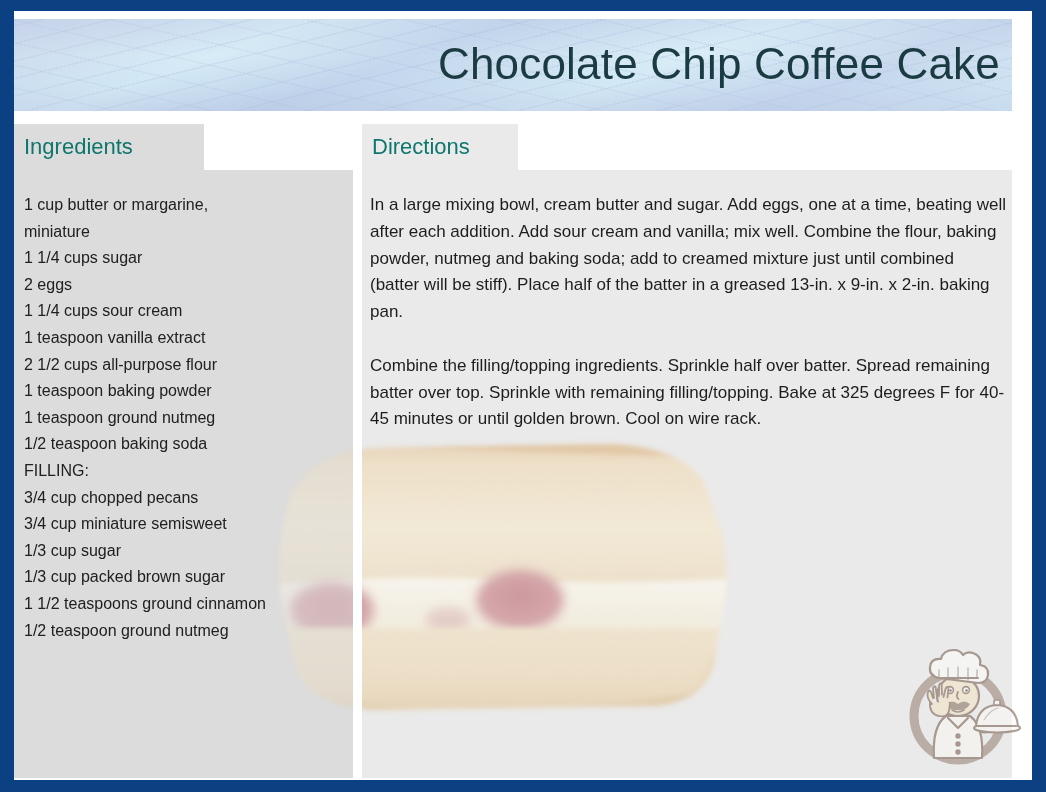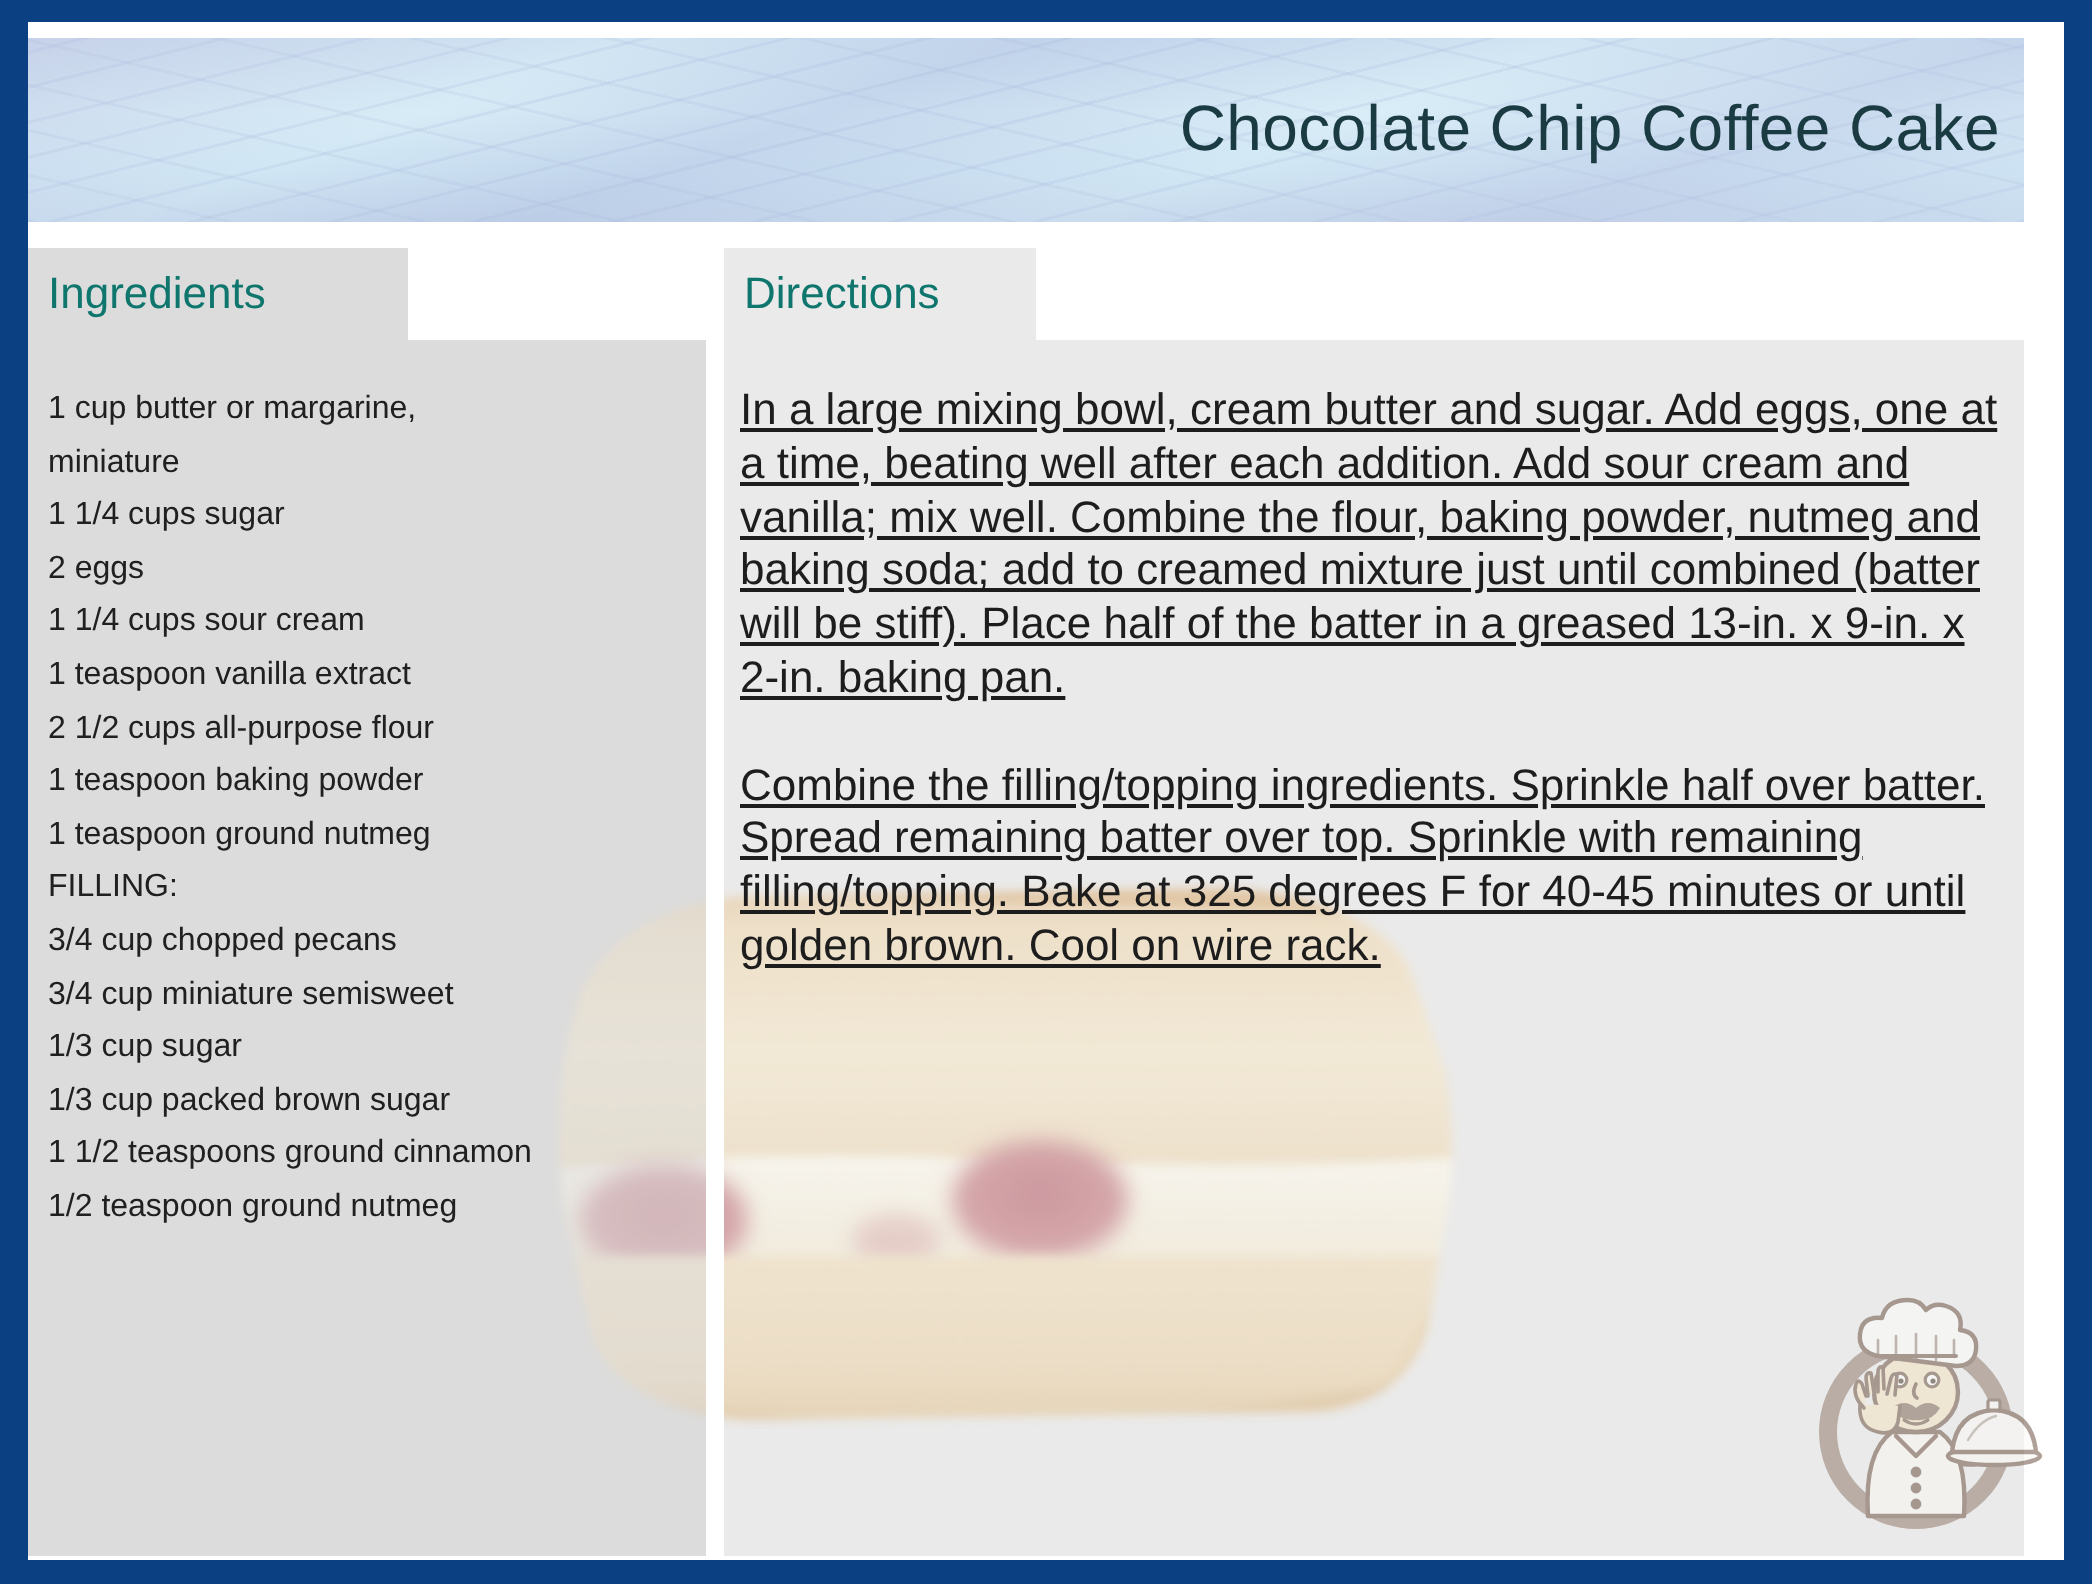--- a/index.html
+++ b/index.html
@@ -43,21 +43,21 @@
       repeating-linear-gradient(-14deg, rgba(170,186,220,0.28) 0px, rgba(170,186,220,0.28) 1.5px, rgba(255,255,255,0) 1.5px, rgba(255,255,255,0) 17px),
       repeating-linear-gradient(13deg, rgba(168,184,218,0.22) 0px, rgba(168,184,218,0.22) 1.5px, rgba(255,255,255,0) 1.5px, rgba(255,255,255,0) 22px),
       linear-gradient(180deg, #cfe3f2 0%, #d8edf7 40%, #cfe6f4 72%, #c6d8ec 100%);
     overflow: hidden;
   }
   #banner-title {
     position: absolute;
     right: 12px;
     top: 50%;
     transform: translateY(-52%);
-    font-size: 32px;
+    font-size: 44px;
     letter-spacing: 0.2px;
     color: #1b3b43;
     white-space: nowrap;
   }
 
   
   .head-tab {
     position: absolute;
     font-size: 22px;
     color: #0f766e;
@@ -118,25 +118,24 @@
 
   
   #dir-body {
     position: absolute;
     left: 8px;
     top: 22px;
     width: 636px;
     z-index: 4;
   }
   .dir-para {
-    font-size: 22px;
+    font-size: 17px;
     line-height: 26.8px;
     color: #1d1d1d;
     margin: 0 0 26.8px 0;
-    text-decoration: underline;
   }
 
   
   #cake {
     position: absolute;
     left: 252px;
     top: 438px;
     width: 492px;
     height: 300px;
     z-index: 2;
@@ -199,20 +198,21 @@
     <div id="ing-list">
         <div class="ing-line">1 cup butter or margarine,</div>
         <div class="ing-line">miniature</div>
         <div class="ing-line">1 1/4 cups sugar</div>
         <div class="ing-line">2 eggs</div>
         <div class="ing-line">1 1/4 cups sour cream</div>
         <div class="ing-line">1 teaspoon vanilla extract</div>
         <div class="ing-line">2 1/2 cups all-purpose flour</div>
         <div class="ing-line">1 teaspoon baking powder</div>
         <div class="ing-line">1 teaspoon ground nutmeg</div>
+        <div class="ing-line">1/2 teaspoon baking soda</div>
         <div class="ing-line">FILLING:</div>
         <div class="ing-line">3/4 cup chopped pecans</div>
         <div class="ing-line">3/4 cup miniature semisweet</div>
         <div class="ing-line">1/3 cup sugar</div>
         <div class="ing-line">1/3 cup packed brown sugar</div>
         <div class="ing-line">1 1/2 teaspoons ground cinnamon</div>
         <div class="ing-line">1/2 teaspoon ground nutmeg</div>
       </div>
   </div>
 

